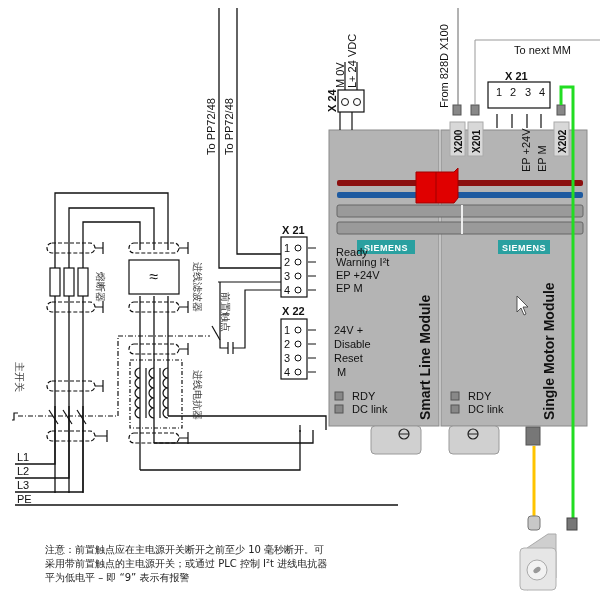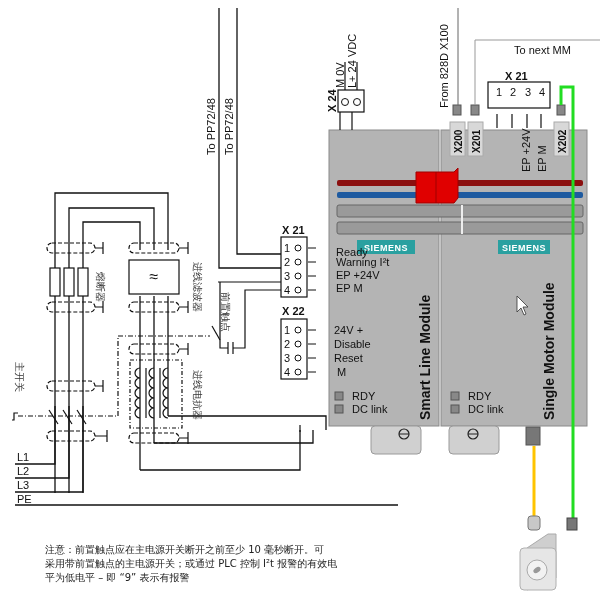--- a/index.html
+++ b/index.html
@@ -266,15 +266,15 @@
   <g>
     <path d="M527,548 L548,534 L556,534 L556,578 L527,590 Z" fill="#cfcfcf" stroke="#aaa"></path>
     <rect x="520" y="548" width="36" height="42" rx="4" fill="#e6e6e6" stroke="#b0b0b0"></rect>
     <circle cx="537" cy="570" r="10" fill="#f2f2f2" stroke="#aaa"></circle>
     <ellipse cx="537" cy="570" rx="4" ry="2.5" fill="#999" transform="rotate(-35 537 570)"></ellipse>
   </g>
 </svg>
 
 <div class="note">
   <div>注意：前置触点应在主电源开关断开之前至少 10 毫秒断开。可</div>
-  <div>采用带前置触点的主电源开关；或通过 PLC 控制 I²t 报警的有效电</div>
+  <div>采用带前置触点的主电源开关；或通过 PLC 控制 I²t 进线电抗器</div>
   <div>平为低电平 – 即 “9” 表示有报警</div>
 </div>
 
 </body></html>

